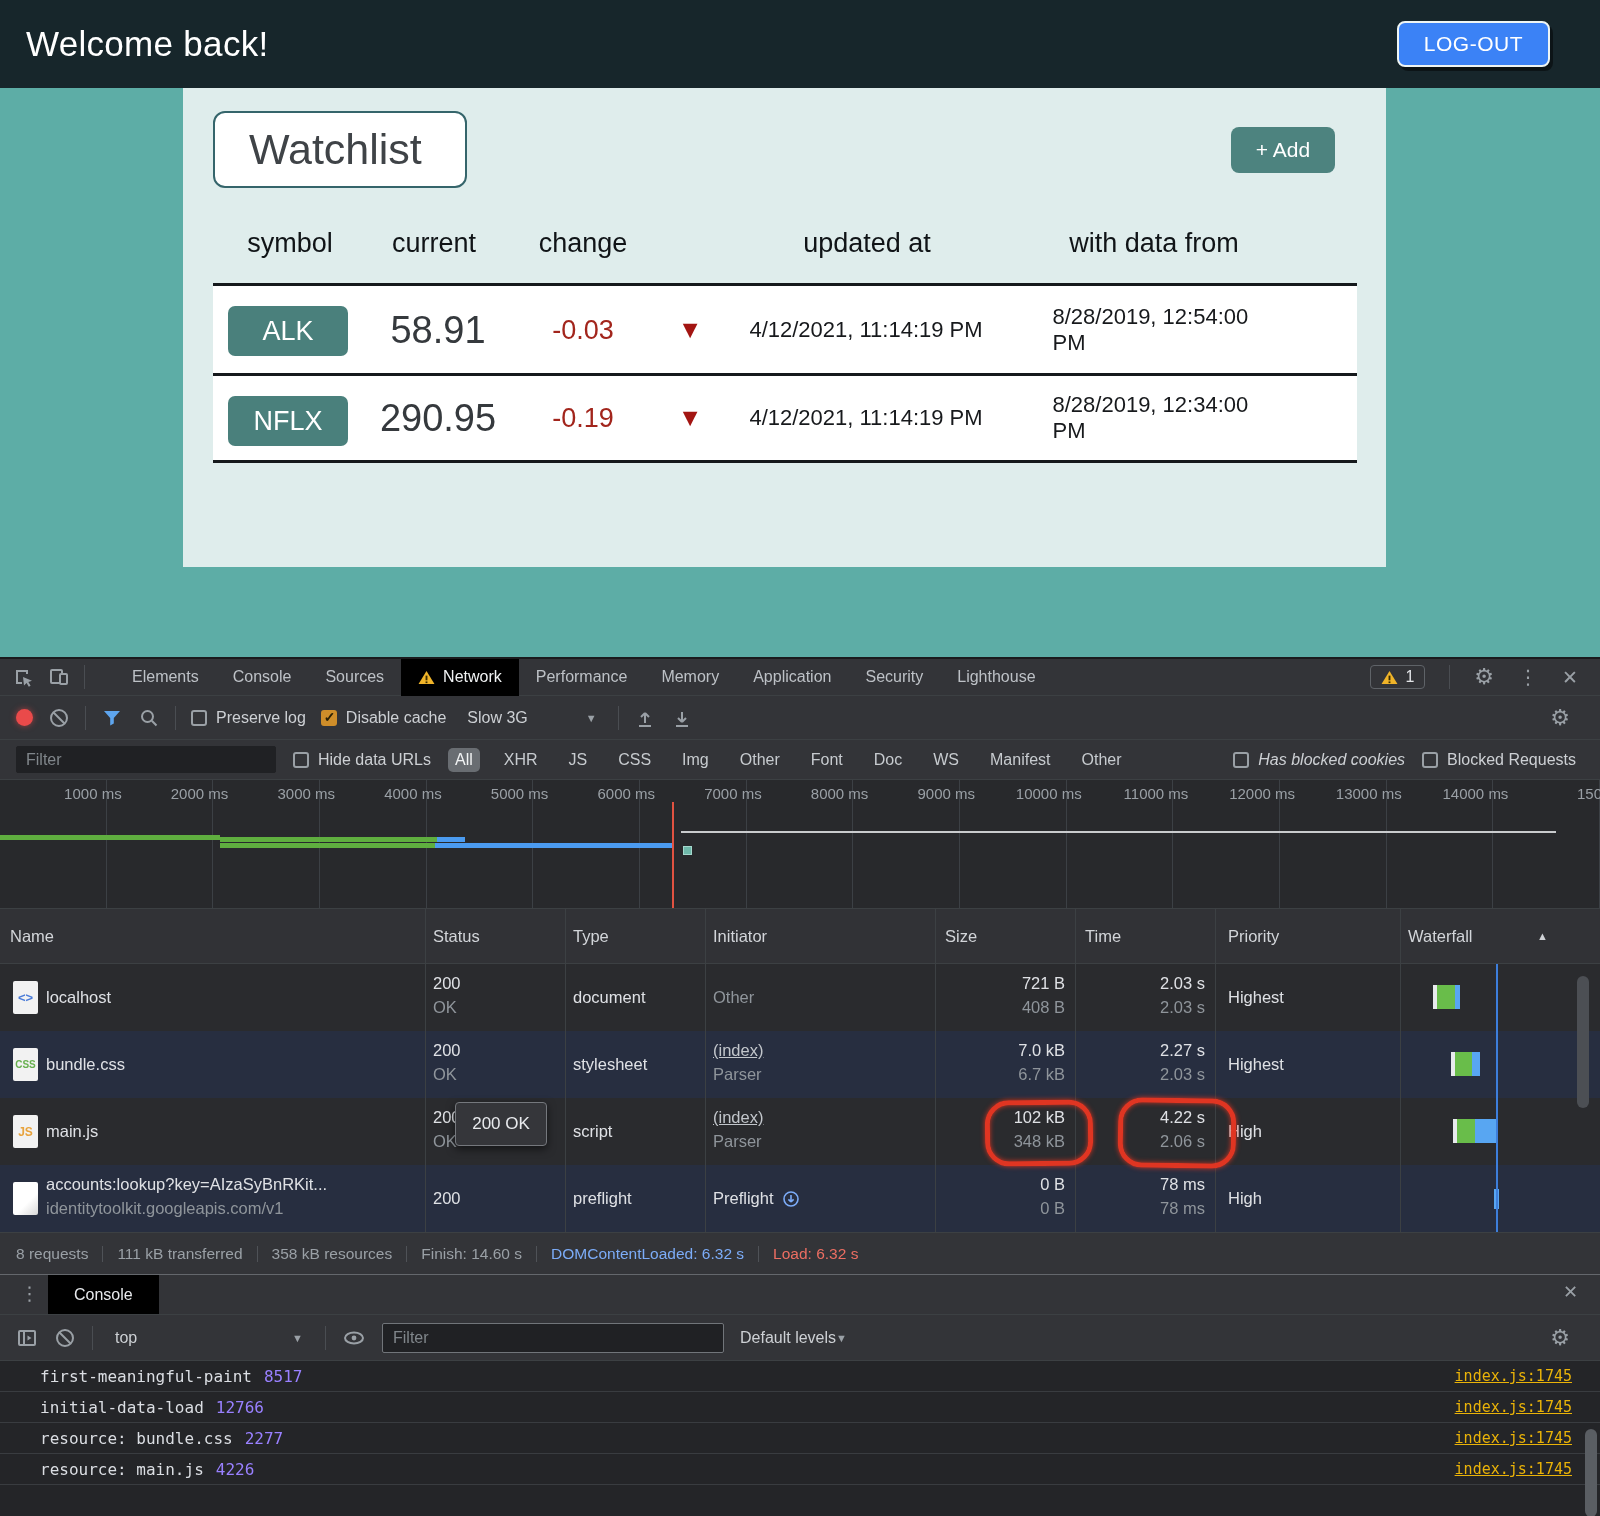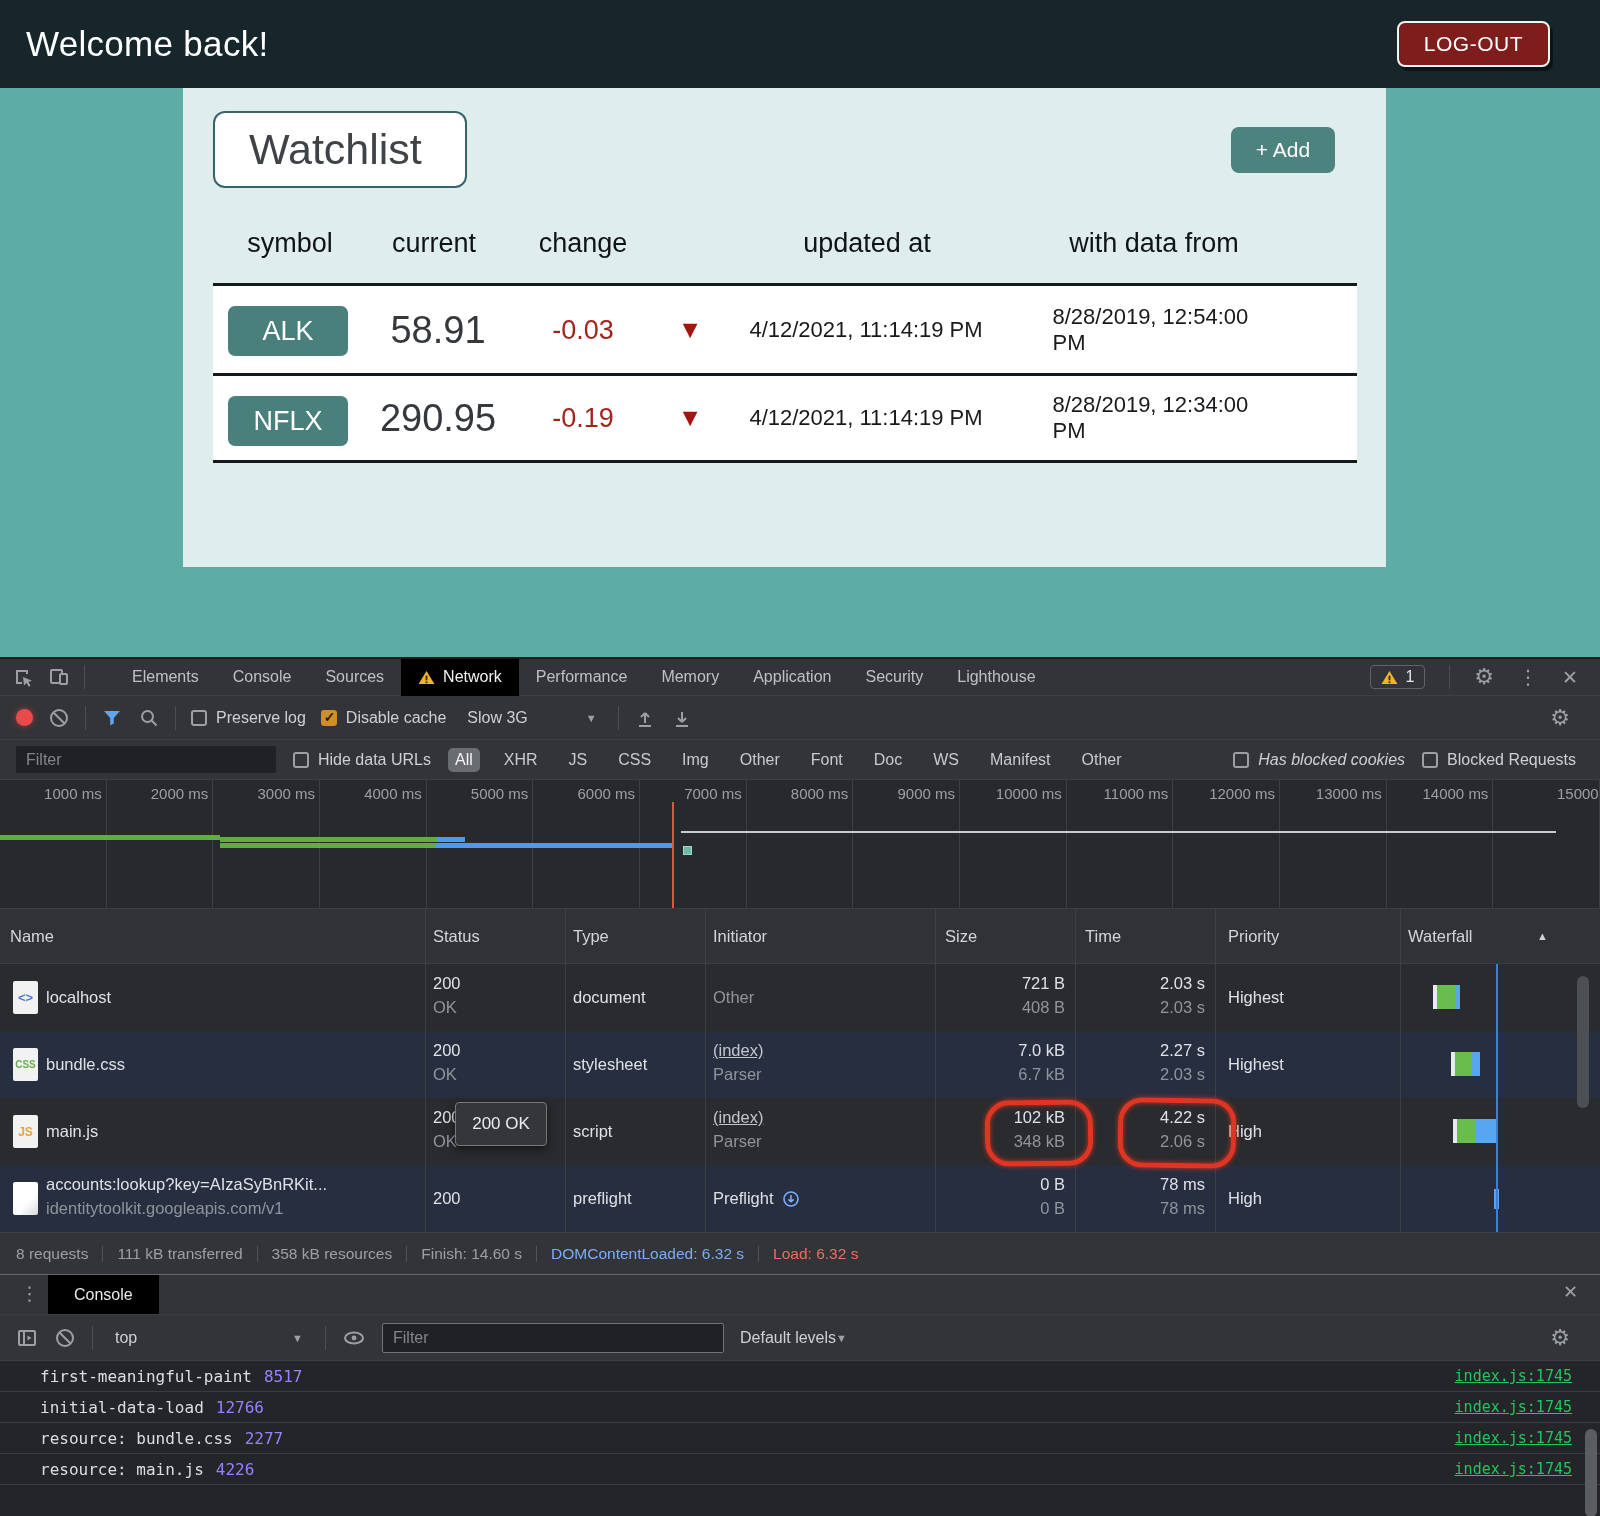--- a/index.html
+++ b/index.html
@@ -4,21 +4,21 @@
 <style>
   * { margin:0; padding:0; box-sizing:border-box; }
   html,body { width:1600px; height:1516px; background:#17262b; }
   .page { position:relative; width:1600px; height:1516px; overflow:hidden;
           font-family:"Liberation Sans",sans-serif; background:#5dada6; }
 
   
   .app-header { position:absolute; top:0; left:0; width:1600px; height:88px; background:#17262b;
                 display:flex; align-items:center; justify-content:space-between; padding:0 50px 0 26px; }
   .app-title { color:#fff; font-size:35px; font-weight:500; letter-spacing:.3px; }
-  .logout { background:#7f1d1d; color:#fff; border:2px solid #eef5f4; border-radius:8px;
+  .logout { background:#3b82f6; color:#fff; border:2px solid #eef5f4; border-radius:8px;
             font-family:inherit; font-size:21px; padding:9px 25px; letter-spacing:.5px;
             box-shadow:3px 4px 0 rgba(0,0,0,.45); cursor:pointer; }
   .app-body { position:absolute; top:88px; left:0; width:1600px; height:569px; background:#5dada6; }
   .card { position:absolute; left:183px; top:0; width:1203px; height:479px; background:#dfedec; }
   .wl-title { position:absolute; left:30px; top:23px; width:254px; height:77px; background:#fff;
               border:2px solid #35656b; border-radius:12px; font-size:43px; color:#3f4347;
               display:flex; align-items:center; padding-left:34px; }
   .add-btn { position:absolute; left:1048px; top:39px; width:104px; height:46px; background:#4d837f;
              color:#fff; border:none; border-radius:8px; font-family:inherit; font-size:21px; cursor:pointer; }
   .wl-cols span { position:absolute; top:140px; transform:translateX(-50%); font-size:27px; color:#101417; }
@@ -67,21 +67,21 @@
   .nf-input::placeholder { color:#80868b; }
   .pill { color:#c7cbcf; cursor:pointer; padding:3px 7px; }
   .pill.selected { background:#696d72; color:#f1f3f4; border-radius:5px; }
   .ml-auto { margin-left:auto;font-style:italic; }
 
   .dt-overview { position:absolute; top:121px; left:0; width:1600px; height:129px; background:#28292c;
                  border-bottom:1px solid #3c4043; overflow:hidden; cursor:crosshair; }
   .ov-grid { position:absolute; inset:0;
              background:repeating-linear-gradient(to right, transparent 0px, transparent 105.67px, #3c4045 105.67px, #3c4045 106.67px); }
   .ov-ruler { position:absolute; top:0; left:0; width:1600px; height:24px; }
-  .tick { position:absolute; top:5px; font-size:15px; color:#9aa0a6; white-space:nowrap; }
+  .tick { position:absolute; top:5px; font-size:15px; color:#9aa0a6; white-space:nowrap;margin-left:20px; }
   .ovbar { position:absolute; height:5px; }
   .ov-green { background:#5fae3f; }
   .ov-blue { background:#4b9bf0; }
   .ov-gray { position:absolute; height:2px; background:#c9cbcd; }
   .ov-red { position:absolute; width:2px; background:#e15241; }
   .ov-dot { position:absolute; width:9px; height:9px; background:#6fb9aa; border:1px solid #a5d8cd; }
 
   .dt-thead { position:absolute; top:250px; left:0; width:1600px; height:55px; background:#313236;
               border-bottom:1px solid #3c4043; }
   .th { position:absolute; top:0; line-height:55px; font-size:16.5px; color:#d2d5d9; }
@@ -140,21 +140,21 @@
   .cf-input { width:342px; height:30px; background:#202124; border:1px solid #71757a; border-radius:2px;
               color:#e8eaed; font-family:inherit; font-size:16px; padding:0 10px; }
   .cf-input::placeholder { color:#80868b; }
   .levels { display:flex; align-items:center; color:#cdd0d4; cursor:pointer;text-align:center; }
 
   .drawer-msgs { position:absolute; top:702px; left:0; width:1600px; height:157px; background:#242528;
                  font-family:"DejaVu Sans Mono",monospace; }
   .msg { position:relative; height:31px; line-height:31px; border-bottom:1px solid #393c40; padding-left:40px;
          font-size:16px; color:#dbdee3; }
   .mval { color:#9980ff; margin-left:12px; }
-  .mlink { position:absolute; right:28px; top:0; color:#22c55e; text-decoration:underline; font-size:15px; cursor:pointer; }
+  .mlink { position:absolute; right:28px; top:0; color:#eab308; text-decoration:underline; font-size:15px; cursor:pointer; }
   .con-sb { position:absolute; right:3px; top:68px; width:12px; height:88px; background:#5a5e63; border-radius:6px; }
 </style>
 </head>
 <body>
 
 <div class="page">
 
   <header class="app-header">
     <div class="app-title">Welcome back!</div>
     <button class="logout">LOG-OUT</button>

